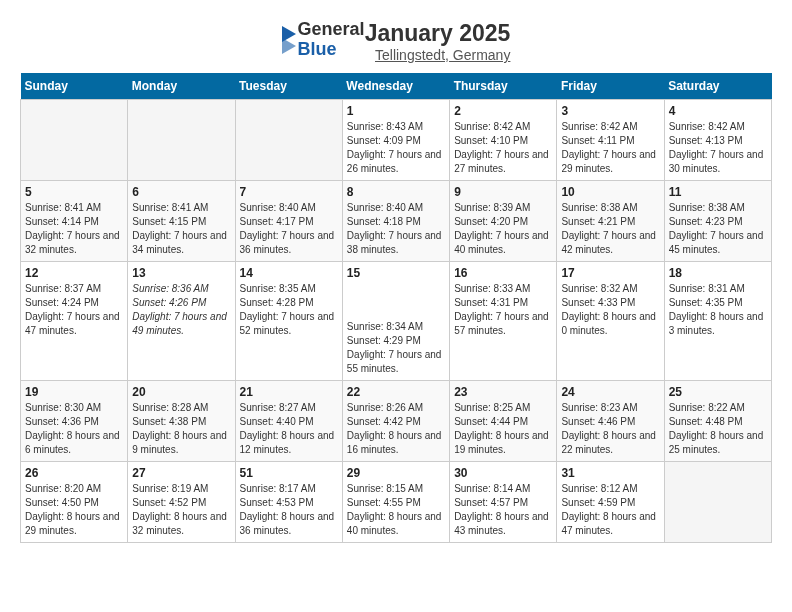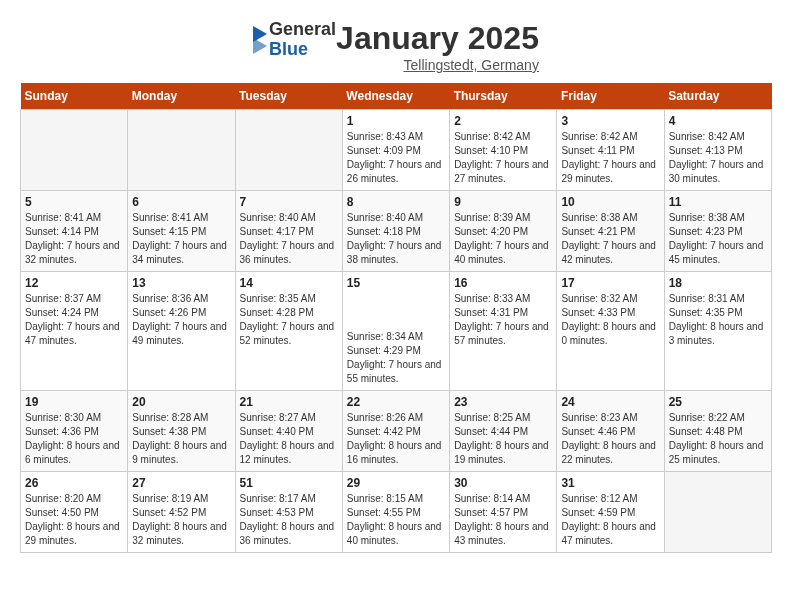--- a/index.html
+++ b/index.html
@@ -31,36 +31,36 @@
     .logo-blue { color: #1a5fa8; }
     .logo-icon {
       width: 14px;
       height: 28px;
       margin-right: 2px;
     }
     .title-section {
       text-align: right;
     }
     .month-title {
-      font-size: 32px;
+      font-size: 23px;
       font-weight: bold;
       color: #333;
     }
     .location {
       font-size: 14px;
       color: #555;
       text-decoration: underline;
     }
     .calendar {
       width: 100%;
       border-collapse: collapse;
       font-size: 11px;
     }
     .calendar th {
-      background-color: #c2410c;
+      background-color: #0369a1;
       color: white;
       padding: 6px 4px;
       text-align: left;
       font-size: 12px;
       font-weight: bold;
     }
     .calendar td {
       border: 1px solid #ccc;
       vertical-align: top;
       padding: 4px;
@@ -194,21 +194,21 @@
       </tr>
       <tr>
         <td>
           <div class="day-number">12</div>
           <div class="day-info" style="white-space: pre-line;">Sunrise: 8:37 AM
 Sunset: 4:24 PM
 Daylight: 7 hours and 47 minutes.</div>
         </td>
         <td>
           <div class="day-number">13</div>
-          <div class="day-info" style="white-space: pre-line;">Sunrise: 8:36 AM
+          <div class="day-info" style="white-space: pre-line; font-style: italic;">Sunrise: 8:36 AM
 Sunset: 4:26 PM
 Daylight: 7 hours and 49 minutes.</div>
         </td>
         <td>
           <div class="day-number">14</div>
           <div class="day-info" style="white-space: pre-line;">Sunrise: 8:35 AM
 Sunset: 4:28 PM
 Daylight: 7 hours and 52 minutes.</div>
         </td>
         <td>

